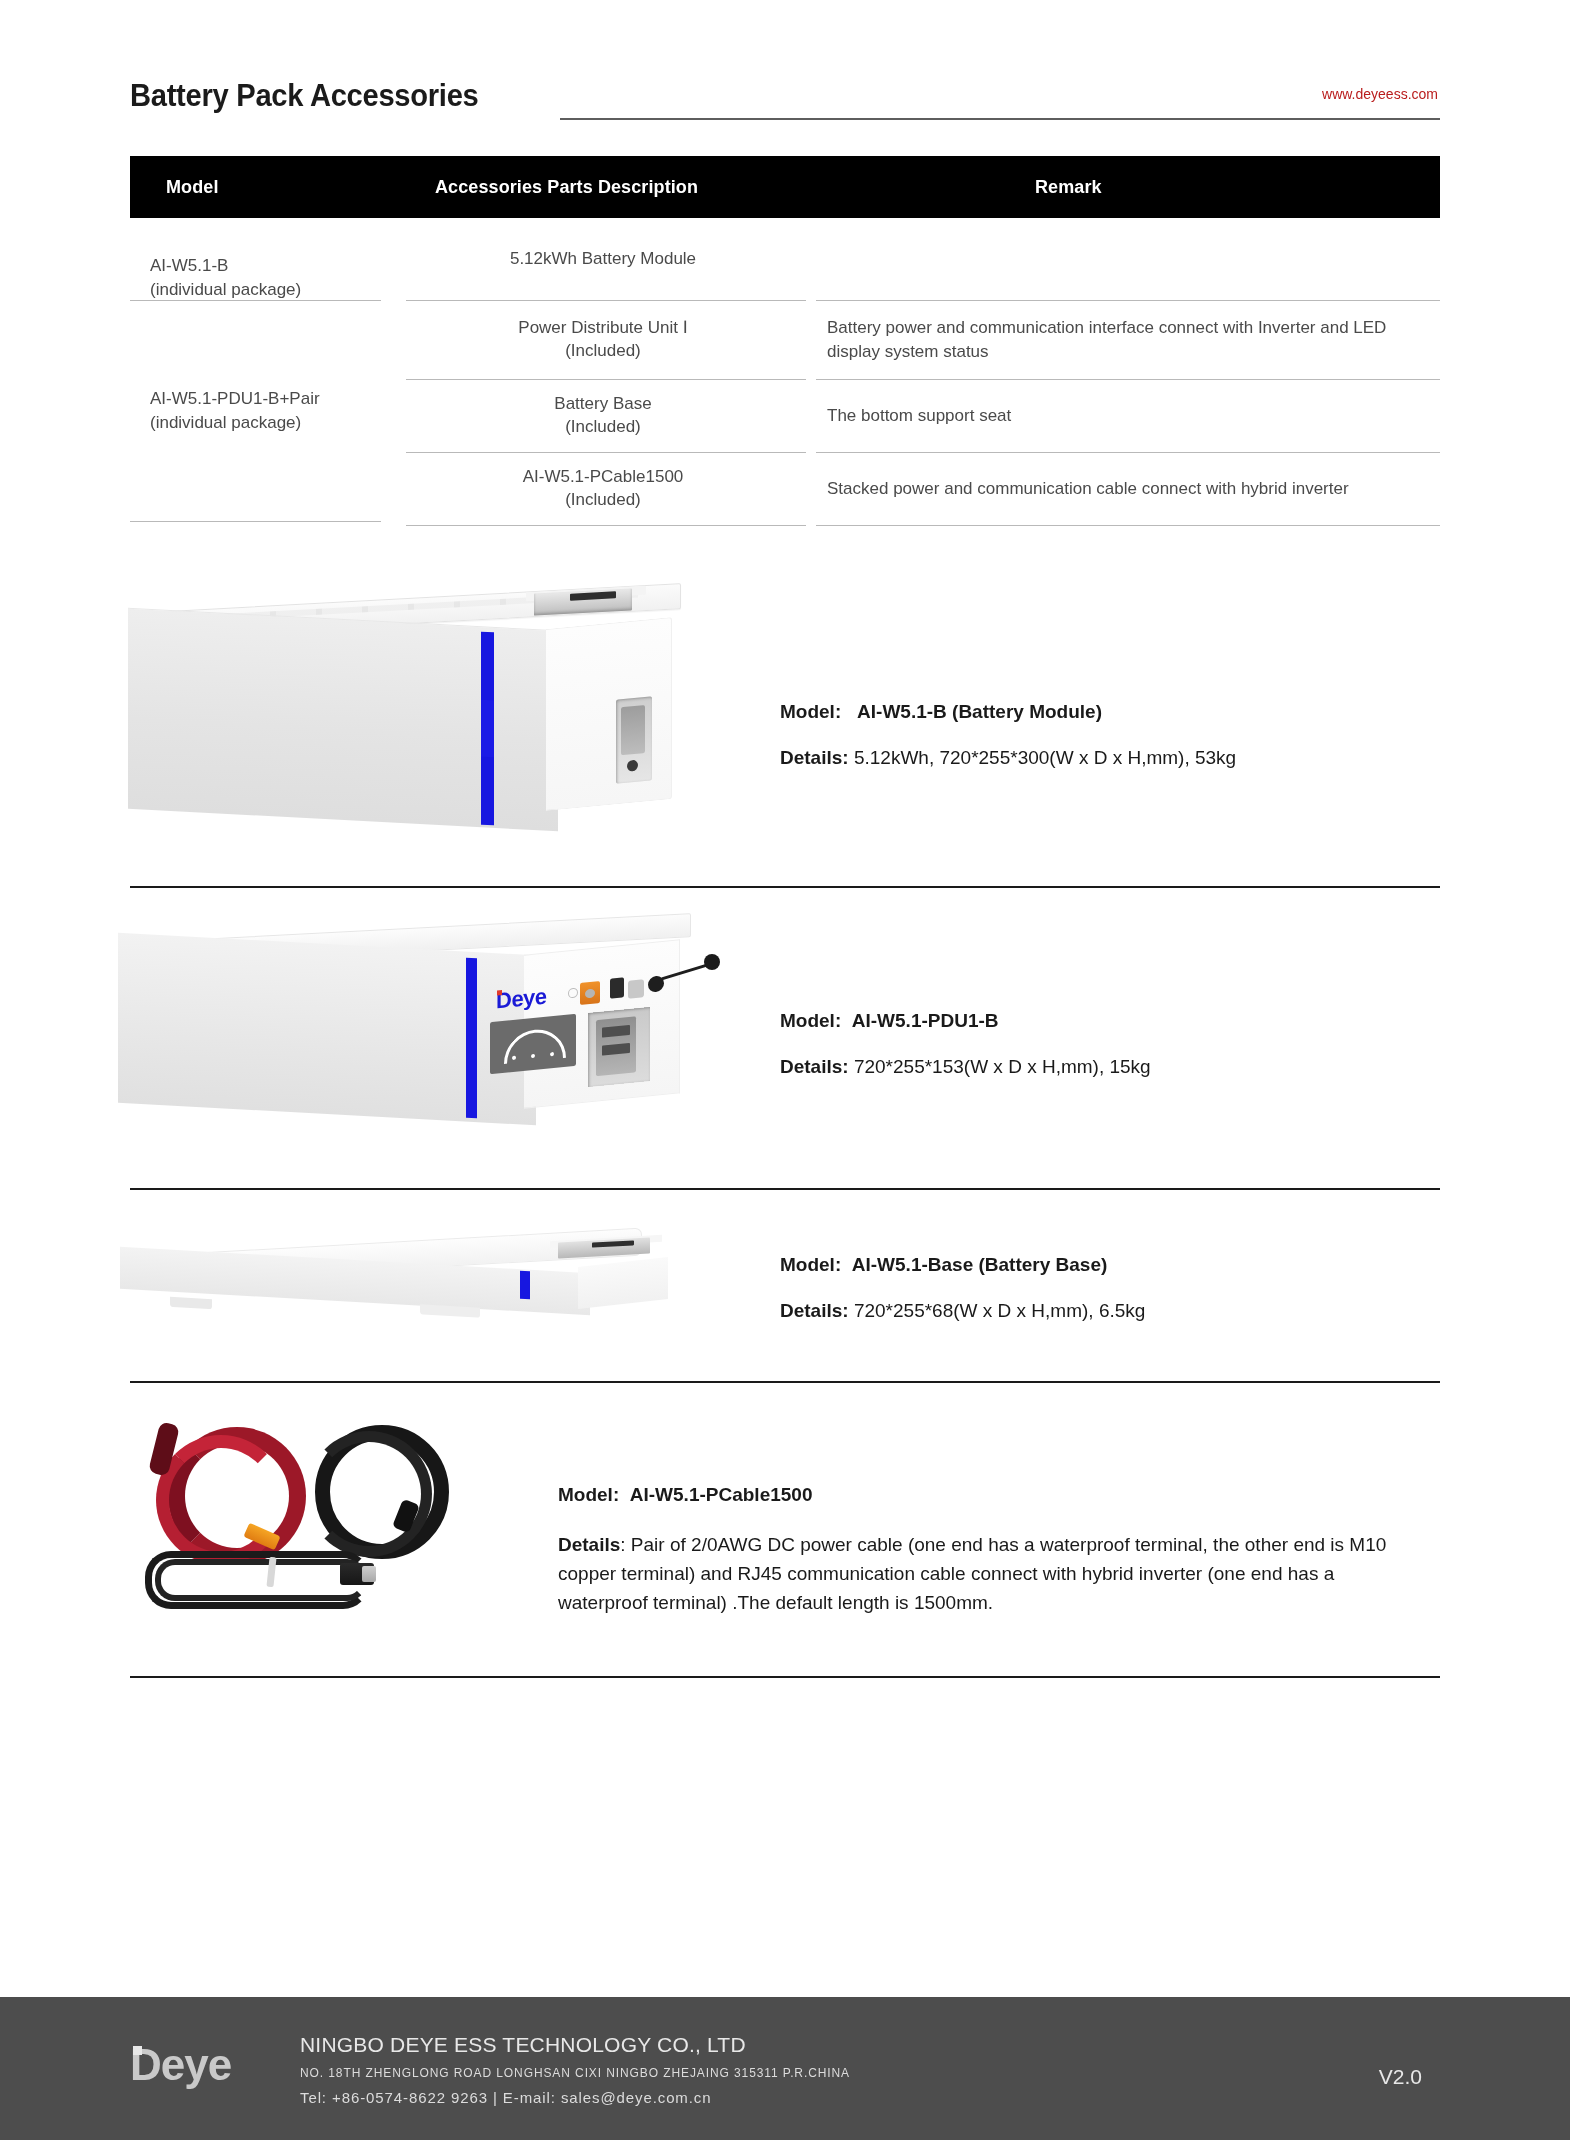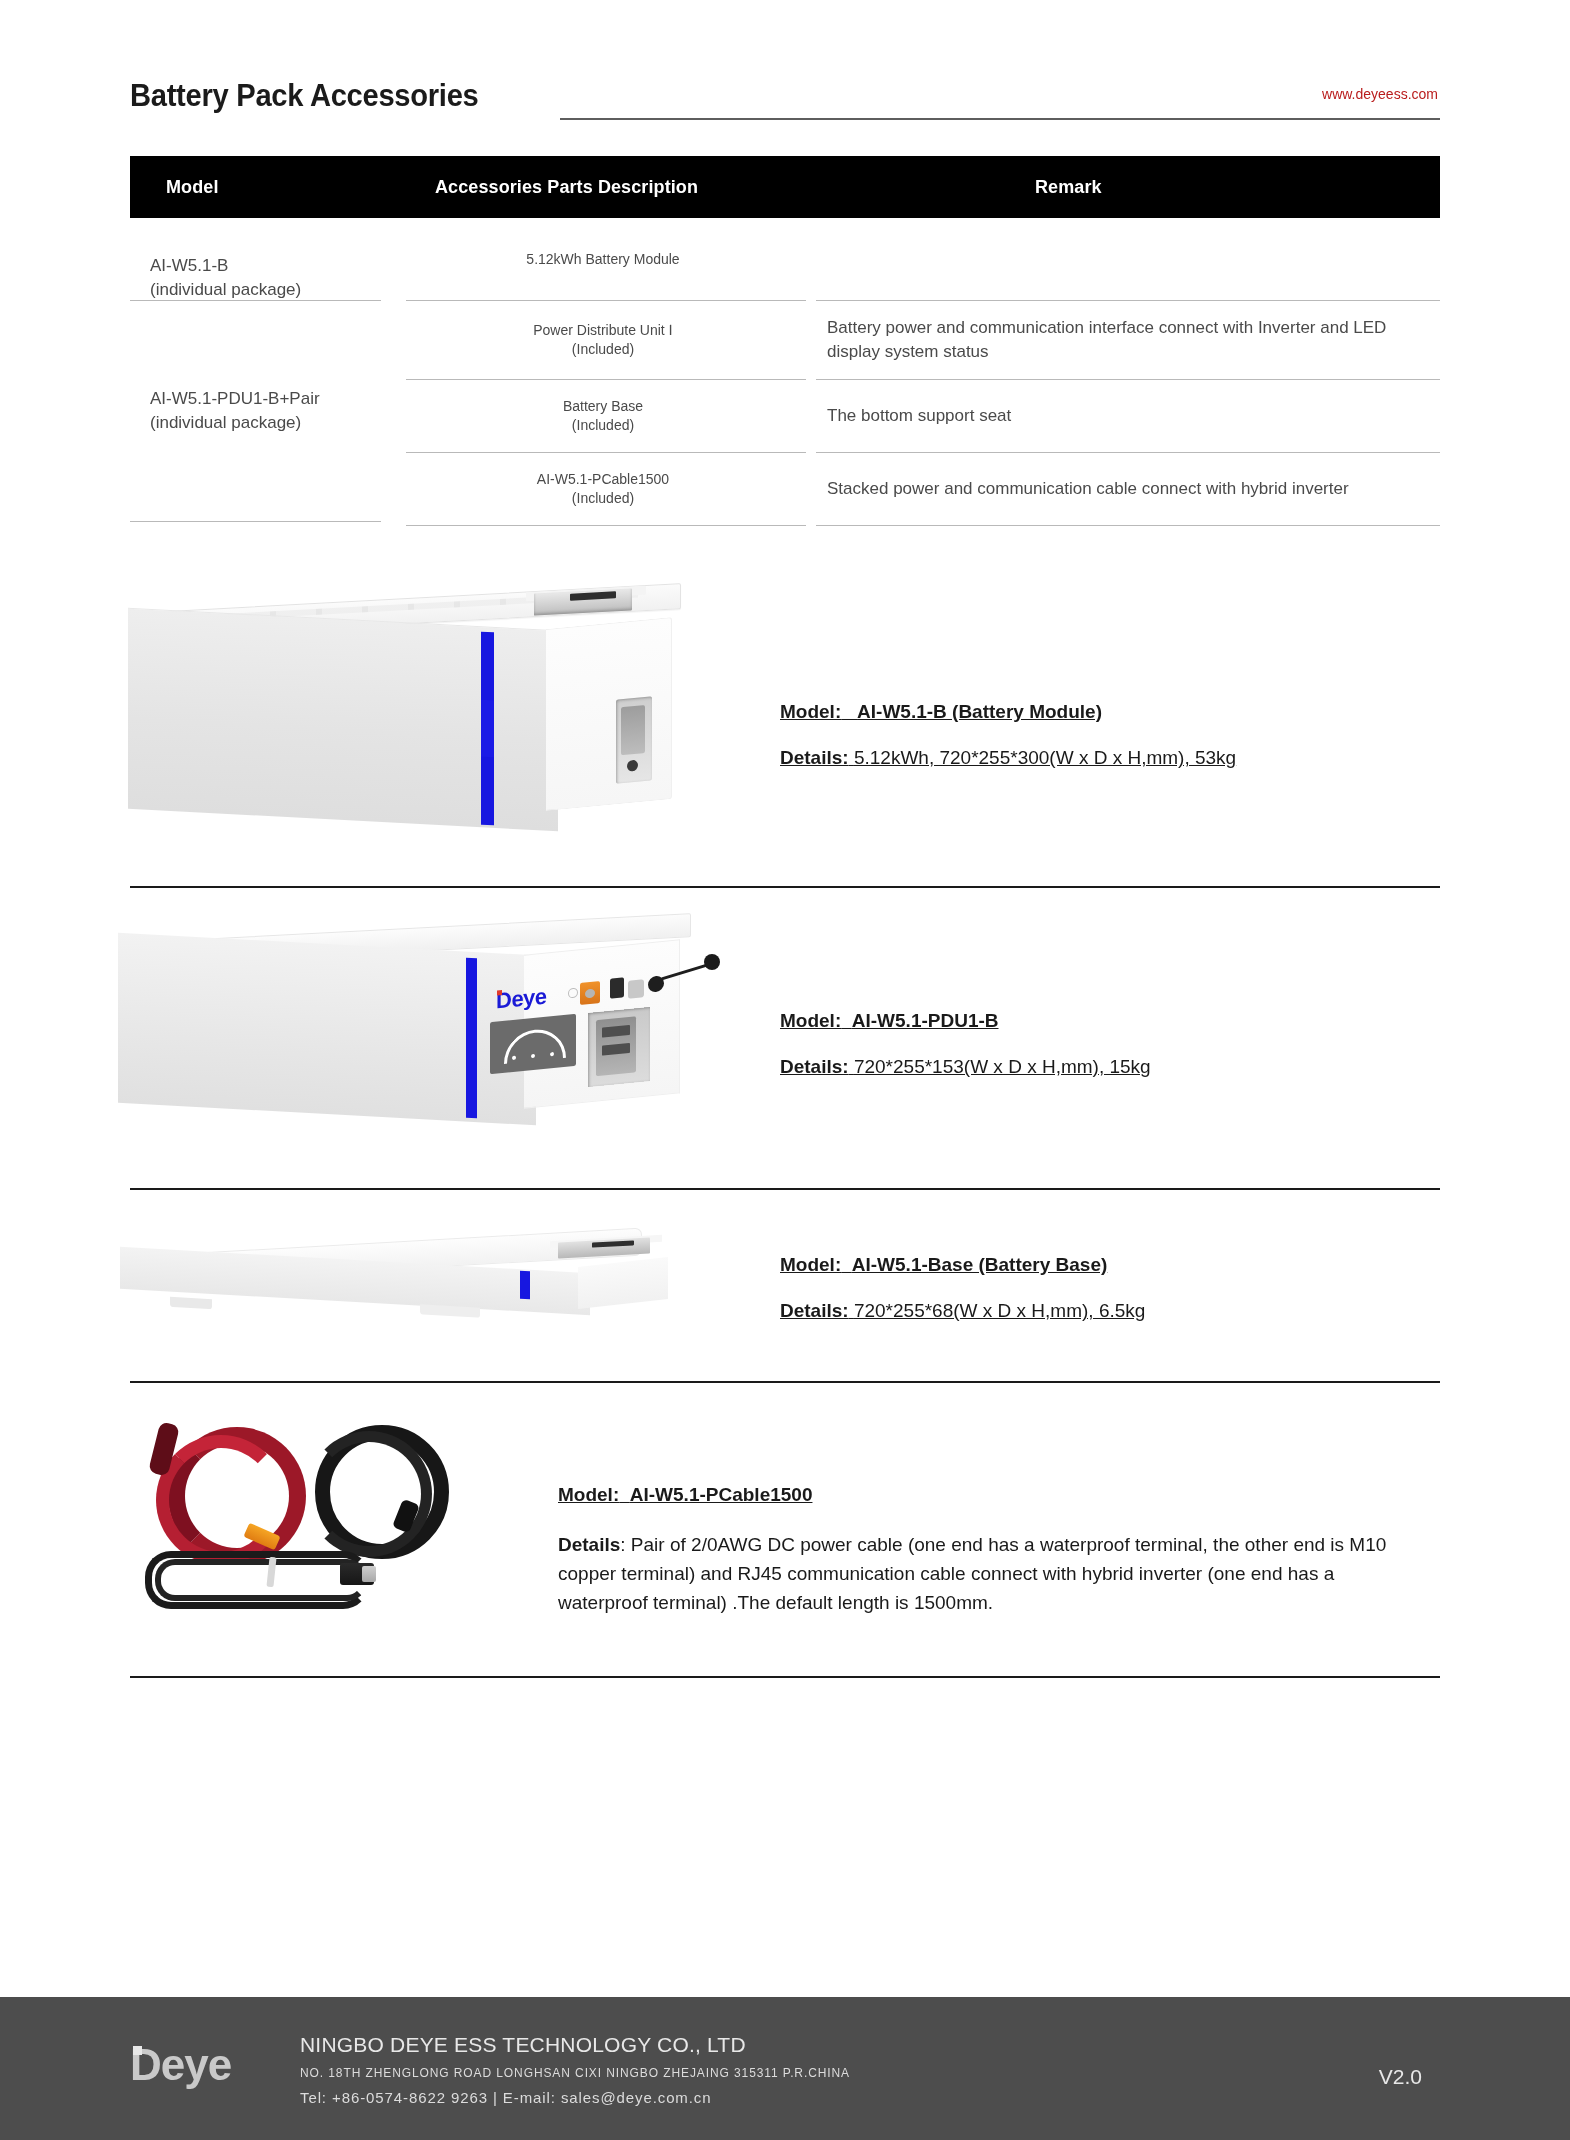--- a/index.html
+++ b/index.html
@@ -114,21 +114,21 @@
     margin-right: 22px;
   }
 
   .drow {
     display: flex;
     align-items: stretch;
   }
   .dcell {
     width: 400px;
     flex: none;
-    font-size: 14px;
+    font-size: 17px;
     line-height: 1.35;
     color: #4a4a4a;
     text-align: center;
     box-sizing: border-box;
     padding: 12px 10px;
     display: flex;
     flex-direction: column;
     justify-content: center;
   }
   .rcell {
@@ -174,21 +174,20 @@
   }
   .prod-text {
     position: absolute;
     color: #1a1a1a;
   }
   .prod-line {
     font-size: 19px;
     line-height: 1.55;
     margin-bottom: 17px;
     white-space: nowrap;
-    text-decoration: underline;
   }
   .prod-line:last-child { margin-bottom: 0; }
   .prod-label {
     font-weight: bold;
   }
   .prod-para {
     font-size: 19px;
     line-height: 1.52;
     white-space: normal;
   }

